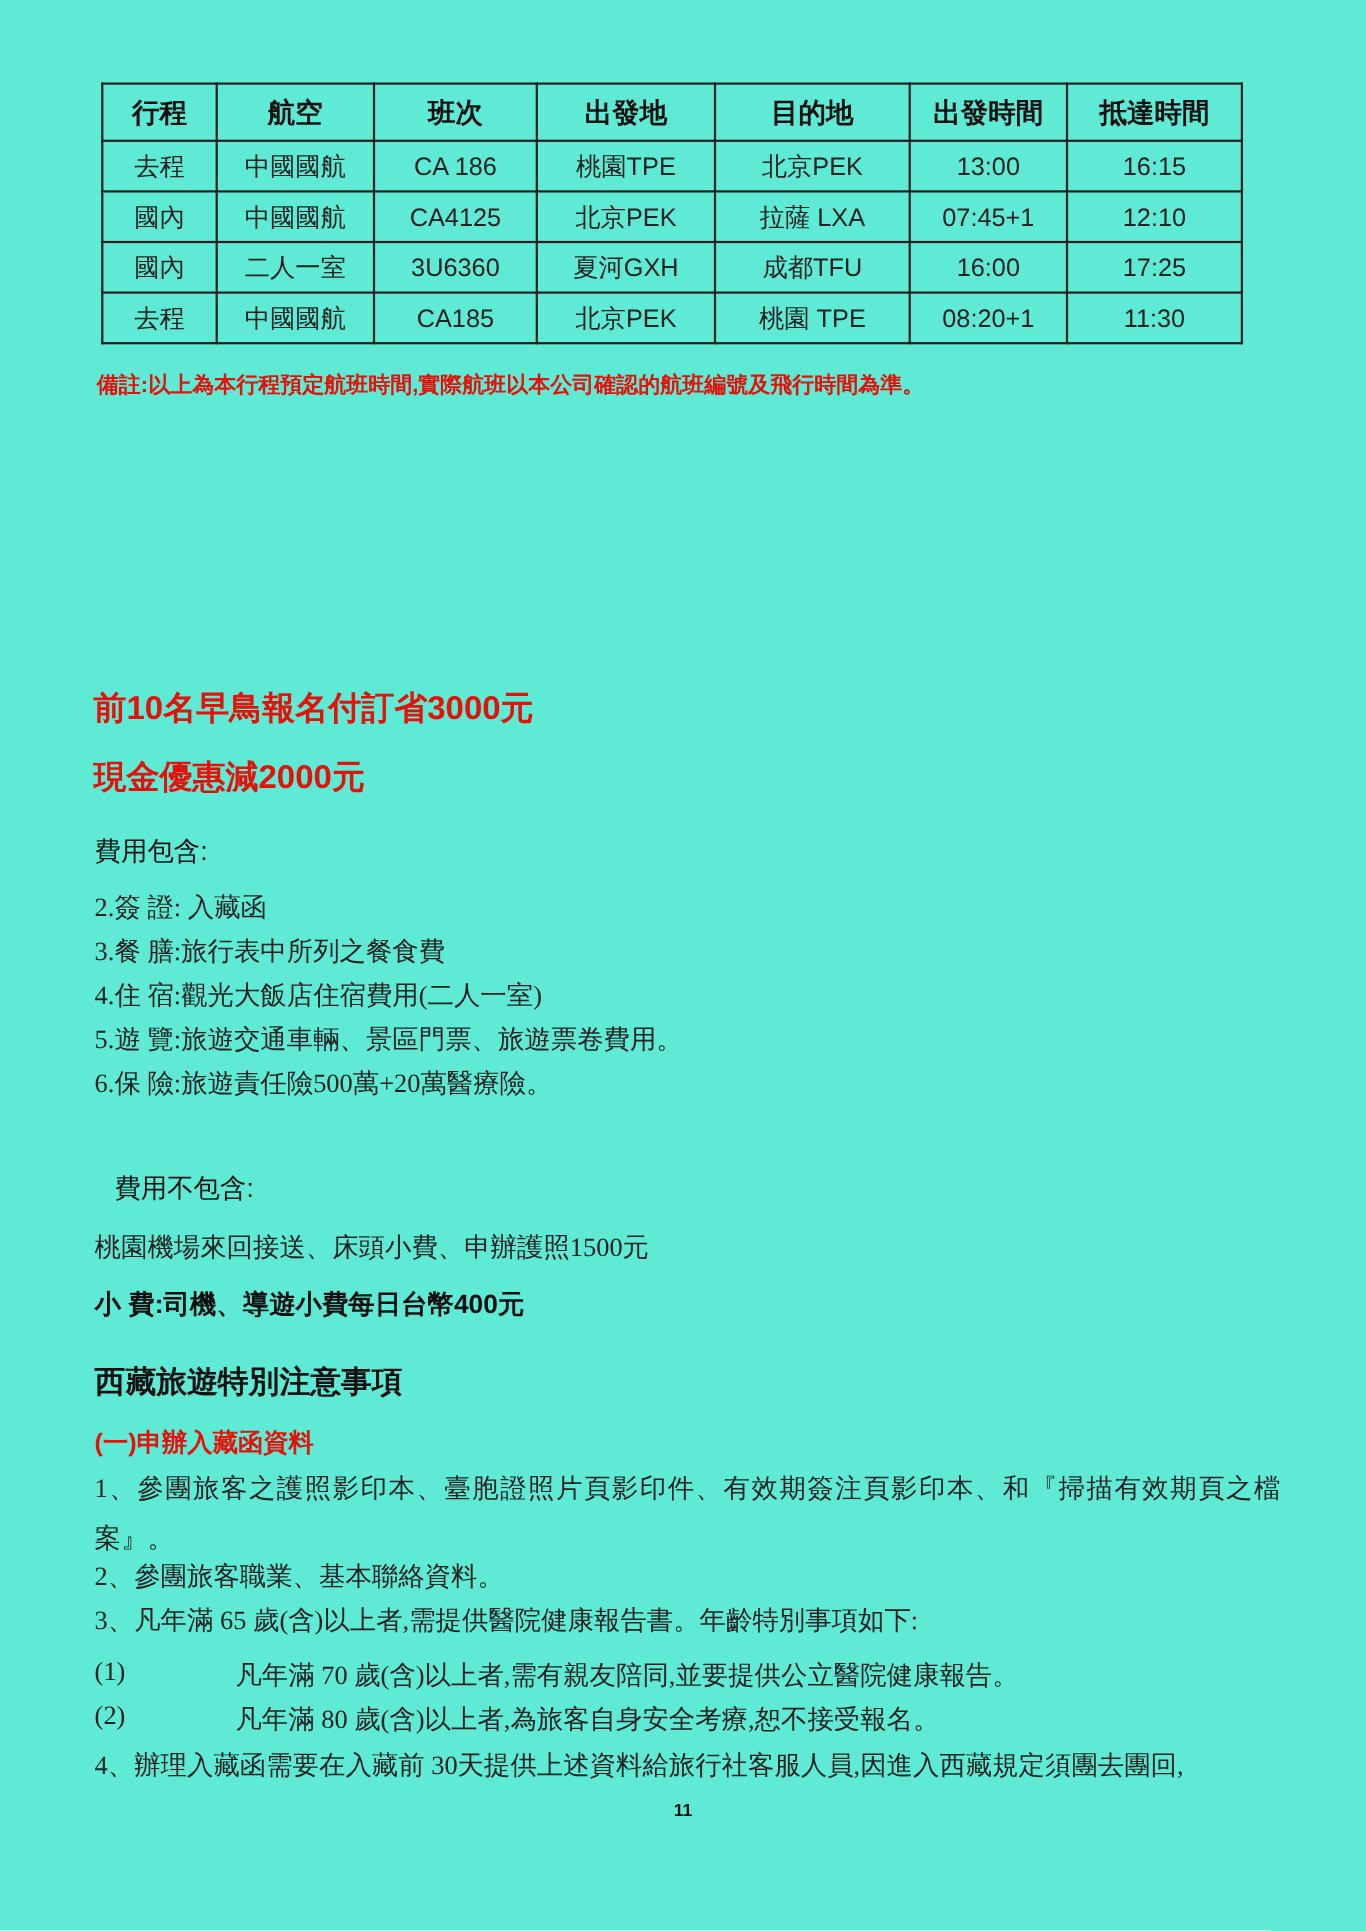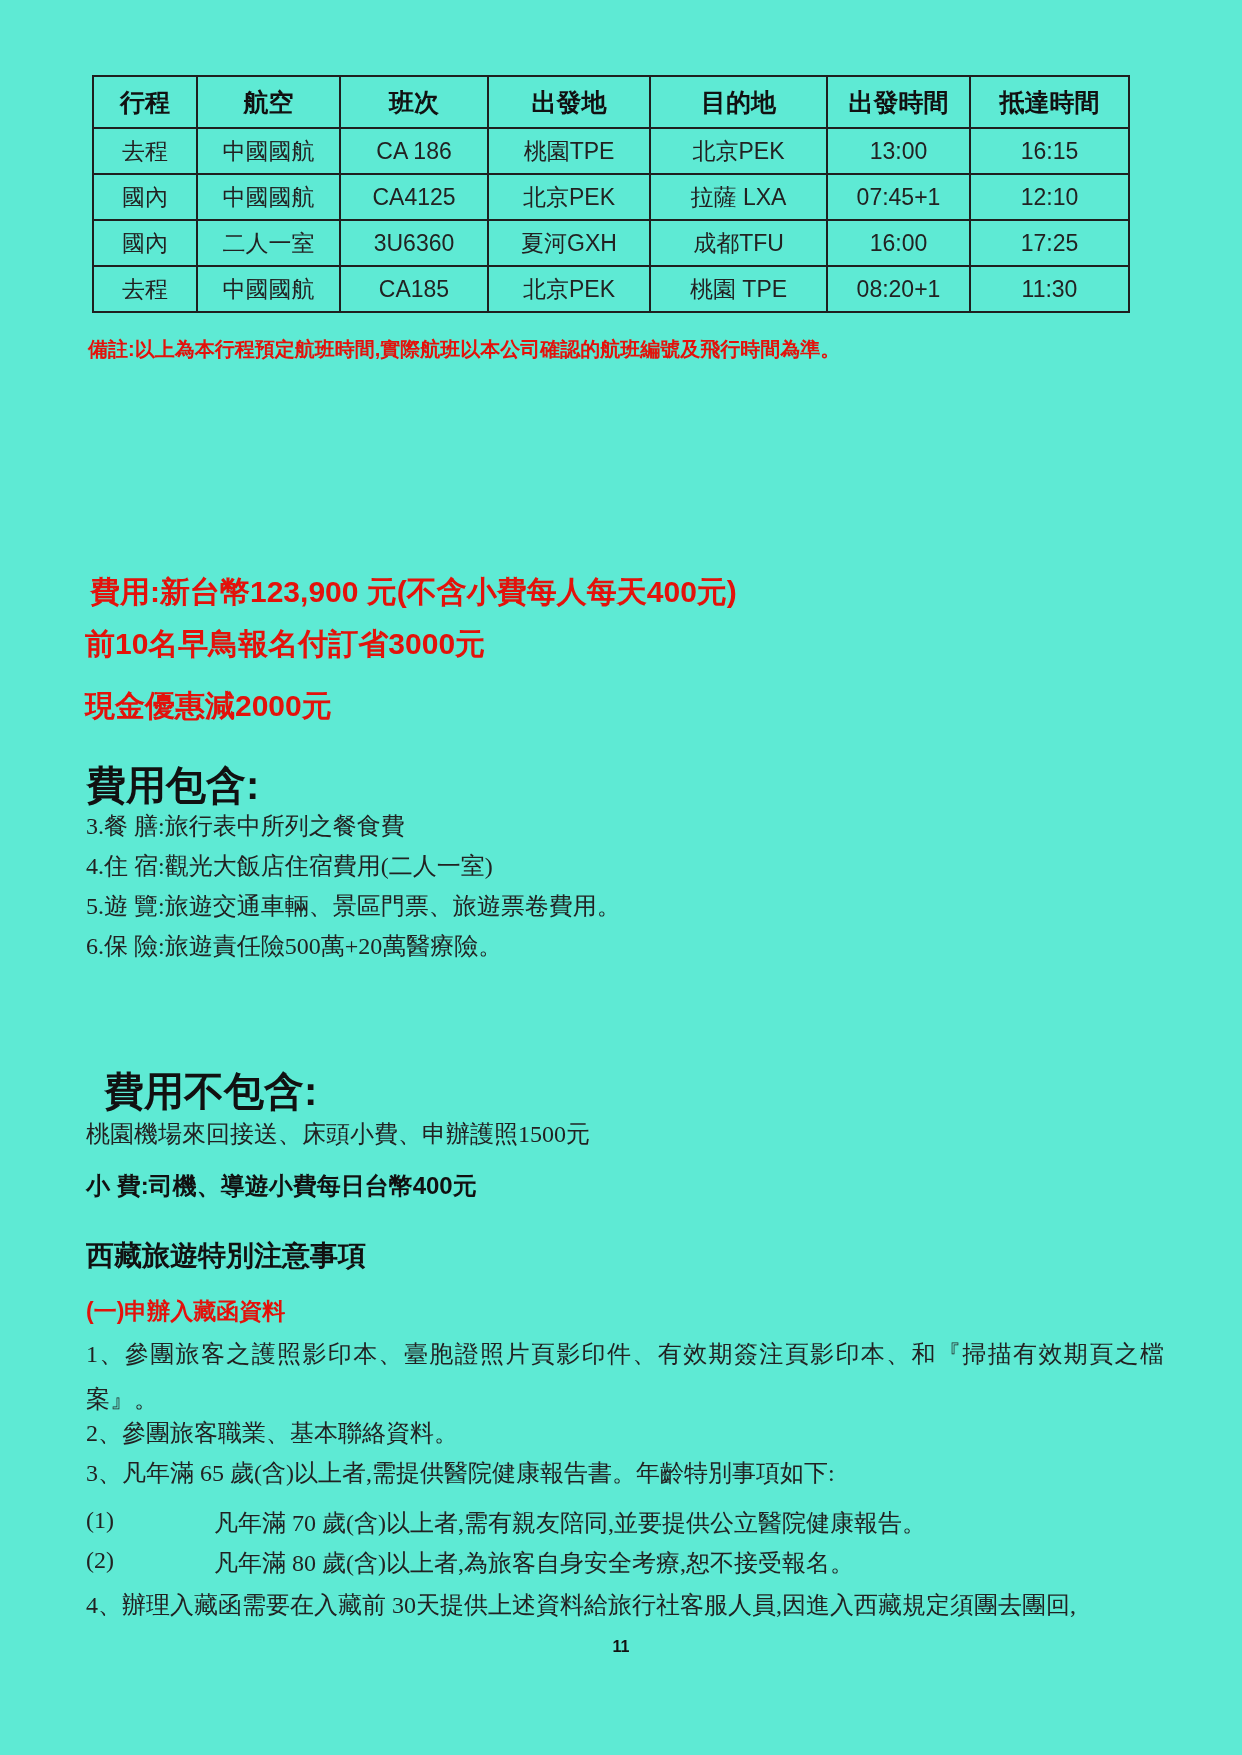--- a/index.html
+++ b/index.html
@@ -34,21 +34,21 @@
     color: #e3120b; font-weight: bold; font-size: 20px; white-space: nowrap;
   }
 
   
   .price { color: #e3120b; font-weight: bold; font-size: 30px; white-space: nowrap; }
   .price-1 { top: 572px; left: 90px; }
   .price-2 { top: 624px; left: 85px; }
   .price-3 { top: 686px; left: 85px; }
 
   
-  .h-black { font-weight: bold; font-size: 40px; color: #111; white-space: nowrap; }
+  .h-black { font-weight: normal; font-size: 24px; color: #111; white-space: nowrap; }
   .h-included { top: 758px; left: 86px; }
   .h-excluded { top: 1064px; left: 104px; }
 
   
   .included-list { top: 806px; left: 86px; width: 1090px; }
   .inc-item {
     font-family: "Liberation Serif", serif;
     font-size: 24px; height: 40px; line-height: 40px;
     white-space: nowrap; color: #222;
   }
@@ -157,26 +157,26 @@
           <td>桃園 TPE</td>
           <td>08:20+1</td>
           <td>11:30</td>
         </tr>
       </tbody>
     </table>
   </div>
 
   <div class="abs flight-note">備註:以上為本行程預定航班時間,實際航班以本公司確認的航班編號及飛行時間為準。</div>
 
-  <div class="abs price price-1">費用:新台幣123,900 元(不含小費每人每天400元)</div>
   <div class="abs price price-2">前10名早鳥報名付訂省3000元</div>
   <div class="abs price price-3">現金優惠減2000元</div>
 
   <div class="abs h-black h-included">費用包含:</div>
   <div class="abs included-list">
+    <div class="inc-item">2.簽 證: 入藏函</div>
     <div class="inc-item">3.餐 膳:旅行表中所列之餐食費</div>
     <div class="inc-item">4.住 宿:觀光大飯店住宿費用(二人一室)</div>
     <div class="inc-item">5.遊 覽:旅遊交通車輛、景區門票、旅遊票卷費用。</div>
     <div class="inc-item">6.保 險:旅遊責任險500萬+20萬醫療險。</div>
   </div>
 
   <div class="abs h-black h-excluded">費用不包含:</div>
   <div class="abs excluded-body">桃園機場來回接送、床頭小費、申辦護照1500元</div>
   <div class="abs tip-line">小 費:司機、導遊小費每日台幣400元</div>
 

